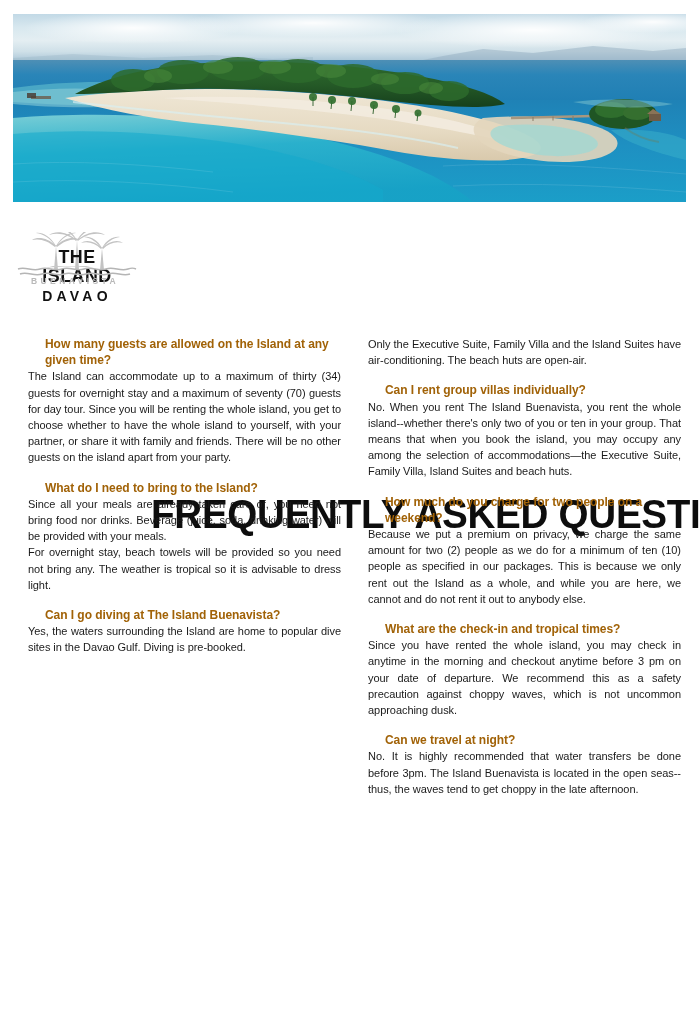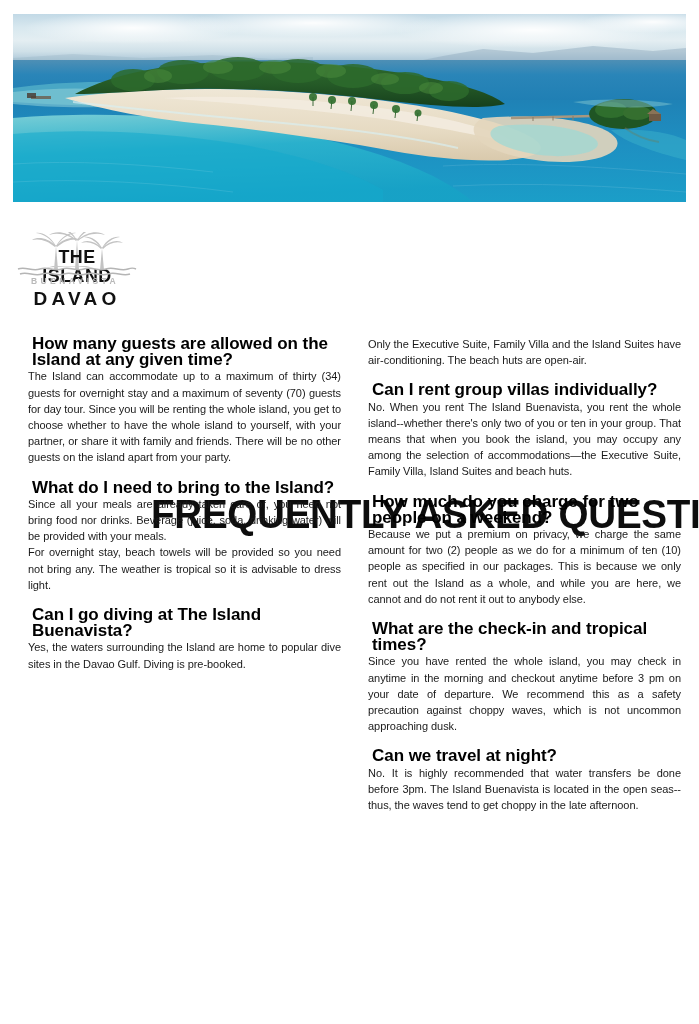--- a/index.html
+++ b/index.html
@@ -82,21 +82,21 @@
     color: #b9b9b9;
     font-weight: bold;
     line-height: 1;
   }
   .logo-davao {
     position: absolute;
     left: 0;
     top: 57px;
     width: 126px;
     text-align: center;
-    font-size: 19px;
+    font-size: 14px;
     letter-spacing: 4.2px;
     color: #111111;
     font-weight: bold;
     line-height: 1;
   }
 
   .page-title {
     position: absolute;
     left: 151px;
     top: 243px;
@@ -125,24 +125,24 @@
   }
   .col-left  { left: 28px; }
   .col-right { left: 368px; }
 
   .faq-item { margin-bottom: 14px; }
   .faq-item:last-child { margin-bottom: 0; }
 
   .q {
     font-family: "Liberation Sans", sans-serif;
     font-weight: bold;
-    font-size: 17px;
+    font-size: 12px;
     line-height: 16.2px;
-    color: #000000;
-    margin: 0 0 0 4px;
+    color: #a16207;
+    margin: 0 0 0 17px;
     letter-spacing: -0.05px;
   }
   .a {
     font-family: Liberation Sans, sans-serif;
     font-weight: normal;
     font-size: 11px;
     line-height: 16.2px;
     color: #1a1a1a;
     margin: 0;
     text-align: justify;

